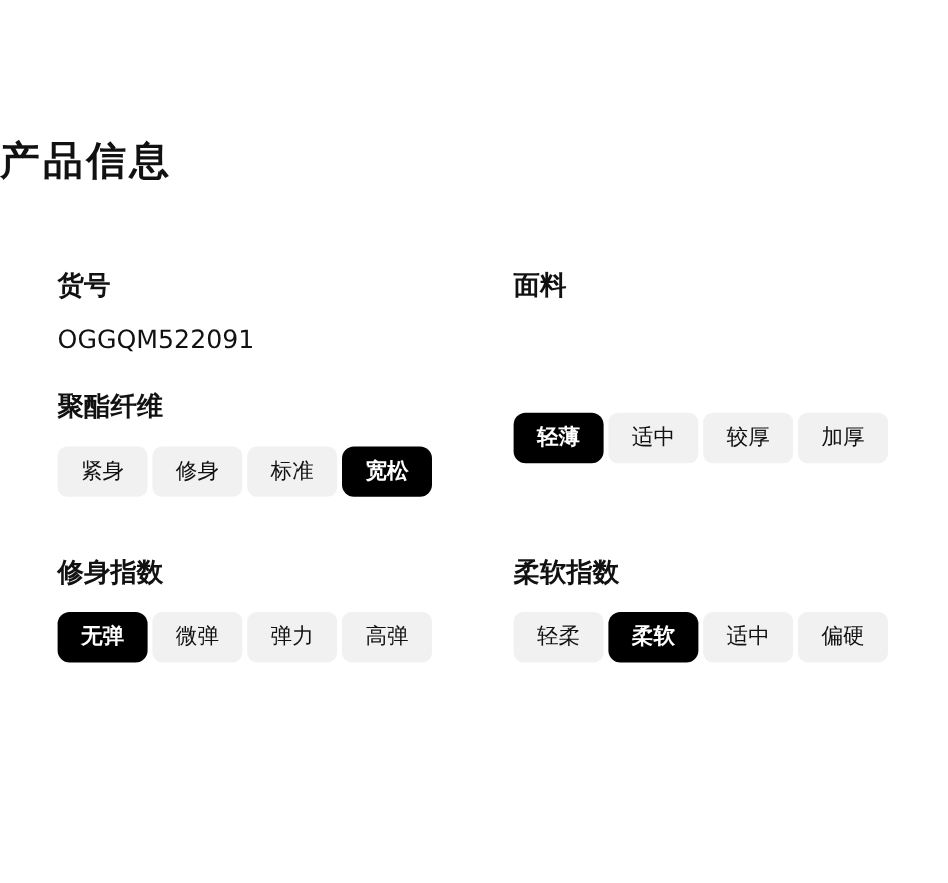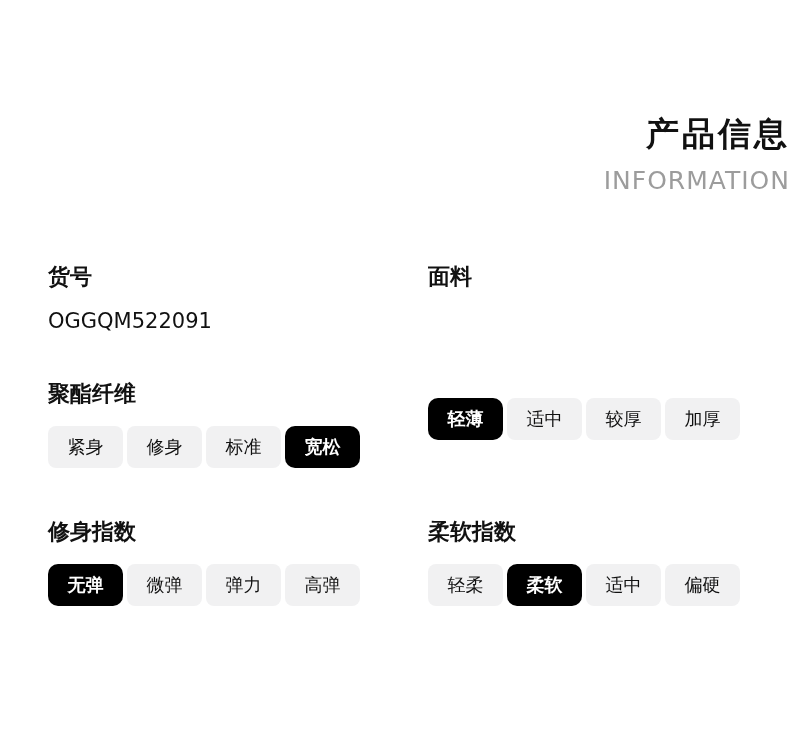--- a/index.html
+++ b/index.html
@@ -11,21 +11,21 @@
   }
   *{box-sizing:border-box;margin:0;padding:0;}
   html,body{background:#ffffff;}
   body{
     width:790px;height:736px;
     font-family:"DejaVu Sans","Liberation Sans",sans-serif;
     color:var(--text-main);
     overflow:hidden;
   }
   .header{
-    text-align:right;
+    text-align:left;
     padding-top:112px;
   }
   .page-title{
     font-size:33px;
     font-weight:700;
     letter-spacing:3px;
     color:var(--text-main);
   }
   .page-subtitle{
     font-size:25px;
@@ -35,21 +35,21 @@
     margin-top:9px;
   }
   .main-grid{
     margin-top:68px;
     padding:0 48px;
     display:grid;
     grid-template-columns:312px 312px;
     column-gap:68px;
     align-items:start;
   }
-  .field-block{margin-bottom:46px;}
+  .field-block{margin-bottom:30px;}
   .field-label{
     font-size:22px;
     font-weight:700;
     line-height:28px;
   }
   .field-value{
     margin-top:17px;
     font-size:21px;
     font-weight:400;
     line-height:26px;
@@ -81,21 +81,20 @@
     color:var(--selected-text);
     font-weight:700;
     border-radius:10px;
   }
 </style>
 </head>
 <body>
 
 <header class="header">
   <h1 class="page-title">产品信息</h1>
-  <div class="page-subtitle">INFORMATION</div>
 </header>
 
 <main class="main-grid">
 
   <section class="field-block">
     <h3 class="field-label">货号</h3>
     <div class="field-value">OGGQM522091</div>
   </section>
 
   <section class="field-block">

